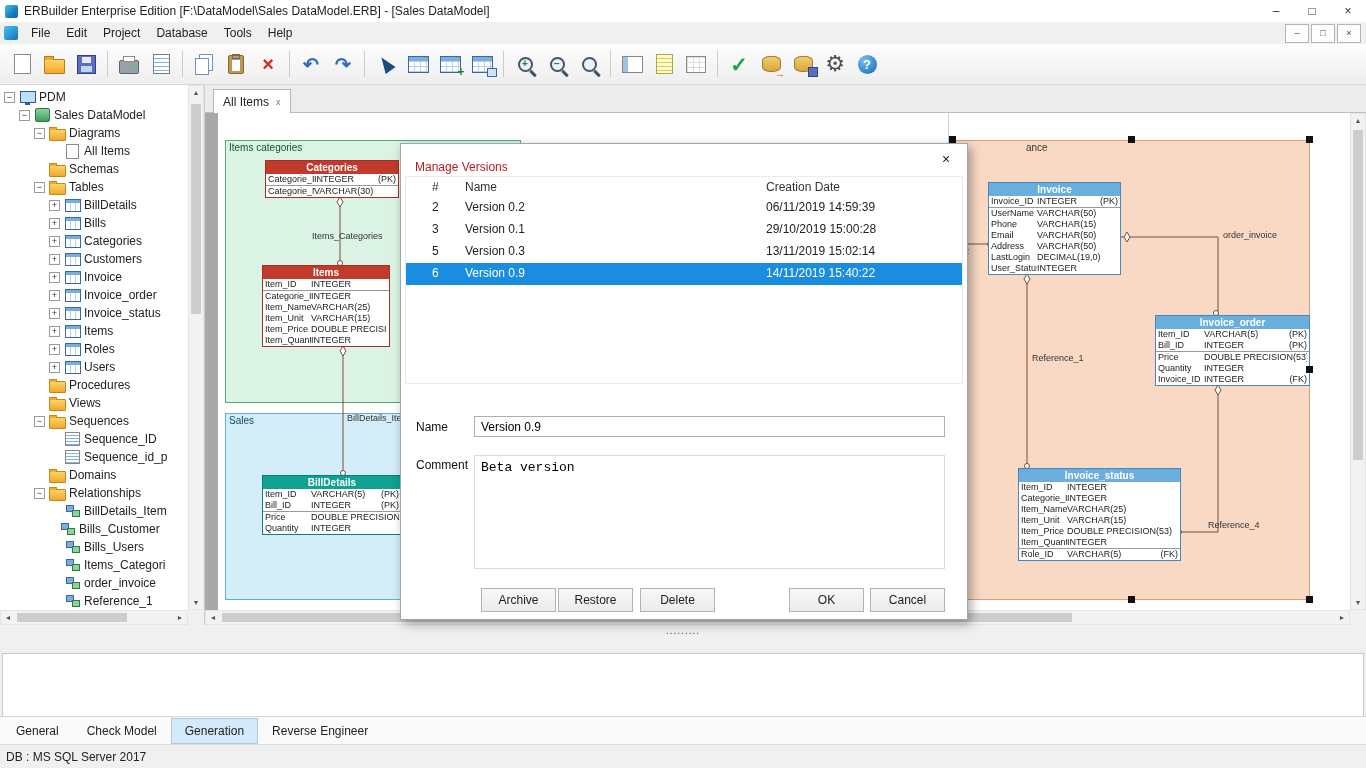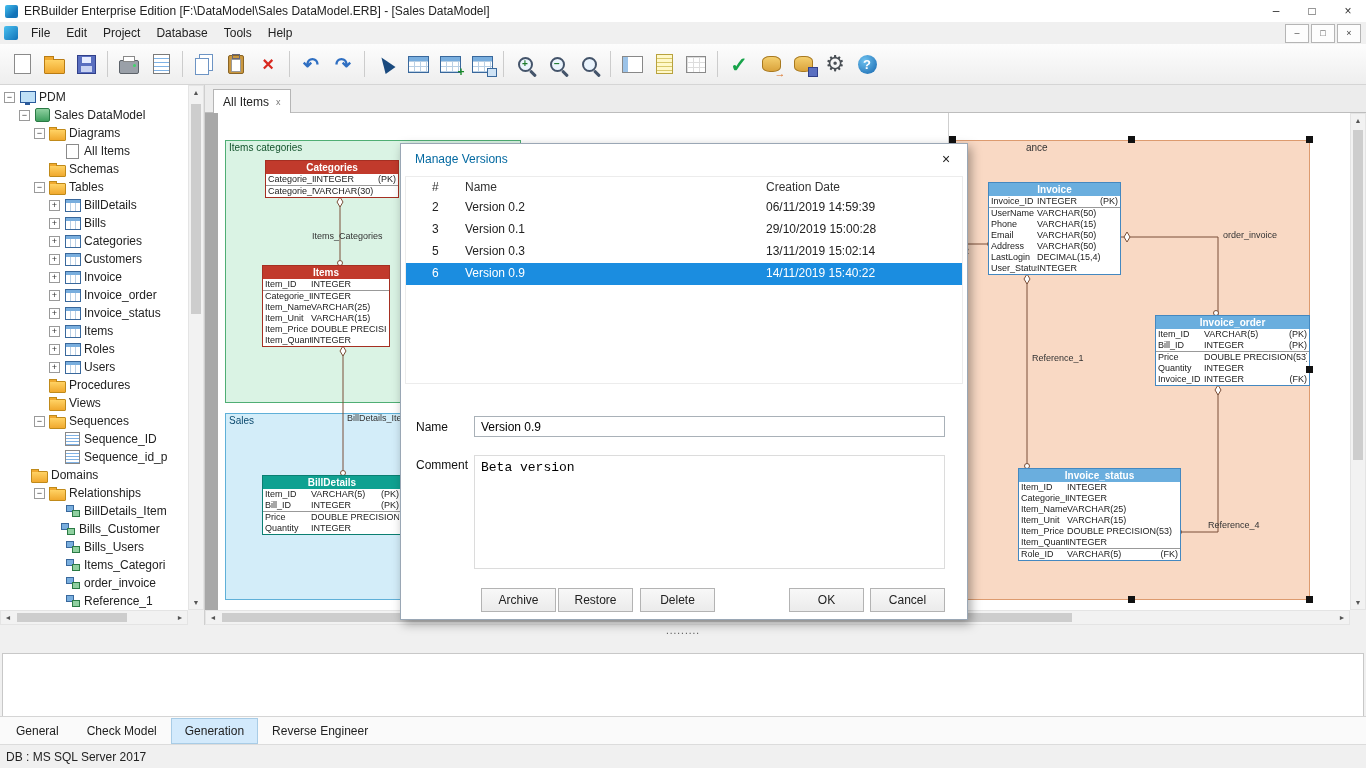--- a/index.html
+++ b/index.html
@@ -141,21 +141,21 @@
   .drow{display:flex;height:11px;line-height:11px;padding:0 2px;overflow:hidden;white-space:nowrap}
   .drow .nm{width:46px;flex:none;overflow:hidden}
   .drow .tp{flex:1;overflow:hidden}
   .drow .ky{flex:none;margin-left:2px}
   .div-top{border-top:1px solid #999}
   .handle{position:absolute;width:7px;height:7px;background:#111;z-index:5}
 
   
   #dialog{position:absolute;left:400px;top:143px;width:568px;height:477px;background:#fff;
           border:1px solid #9aa7b5;box-shadow:3px 4px 10px rgba(0,0,0,.35);z-index:50;box-sizing:border-box}
-  #dialog-title{position:absolute;left:14px;top:8px;color:#0369a1}
+  #dialog-title{position:absolute;left:14px;top:16px;color:#b91c1c}
   #dialog-close{position:absolute;right:6px;top:4px;width:30px;height:22px;display:flex;
                 align-items:center;justify-content:center;font-size:14px;color:#222}
   #version-list{position:absolute;left:4px;top:32px;width:558px;height:208px;background:#fff;
                 border:1px solid #ececec;box-sizing:border-box}
   .lhead{position:relative;height:20px;color:#333}
   .lrow{position:relative;height:22px;color:#222}
   .lrow.sel{background:#1b8de0;color:#fff}
   .lc-num{position:absolute;left:26px;top:3px}
   .lc-name{position:absolute;left:59px;top:3px}
   .lc-date{position:absolute;left:360px;top:3px}
@@ -441,21 +441,21 @@
           </span>
           <span class="tlabel">Sequence_ID</span>
         </div>
         <div class="trow" style="padding-left: 49px;">
           <span class="exp-spacer"></span>
           <span class="ti">
             <span class="t-seq"></span>
           </span>
           <span class="tlabel">Sequence_id_p</span>
         </div>
-        <div class="trow" style="padding-left: 16px;">
+        <div class="trow" style="padding-left: 34px;">
           <span class="exp-spacer"></span>
           <span class="ti">
             <span class="t-folder"></span>
           </span>
           <span class="tlabel">Domains</span>
         </div>
         <div class="trow" style="padding-left: 34px;">
           <span class="exp">−</span>
           <span class="ti">
             <span class="t-folder"></span>
@@ -648,21 +648,21 @@
           <div class="drow">
             <span class="nm">Email</span>
             <span class="tp">VARCHAR(50)</span>
           </div>
           <div class="drow">
             <span class="nm">Address</span>
             <span class="tp">VARCHAR(50)</span>
           </div>
           <div class="drow">
             <span class="nm">LastLogin</span>
-            <span class="tp">DECIMAL(15,4)</span>
+            <span class="tp">DECIMAL(19,0)</span>
           </div>
           <div class="drow">
             <span class="nm">User_Status</span>
             <span class="tp">INTEGER</span>
           </div>
         </div>
         <div class="dtable" style="left: 950px; top: 202px; width: 155px; border: 1px solid rgb(68, 136, 192);">
           <div class="dhead" style="background: rgb(106, 174, 222);">Invoice_order</div>
           <div class="drow">
             <span class="nm">Item_ID</span>

